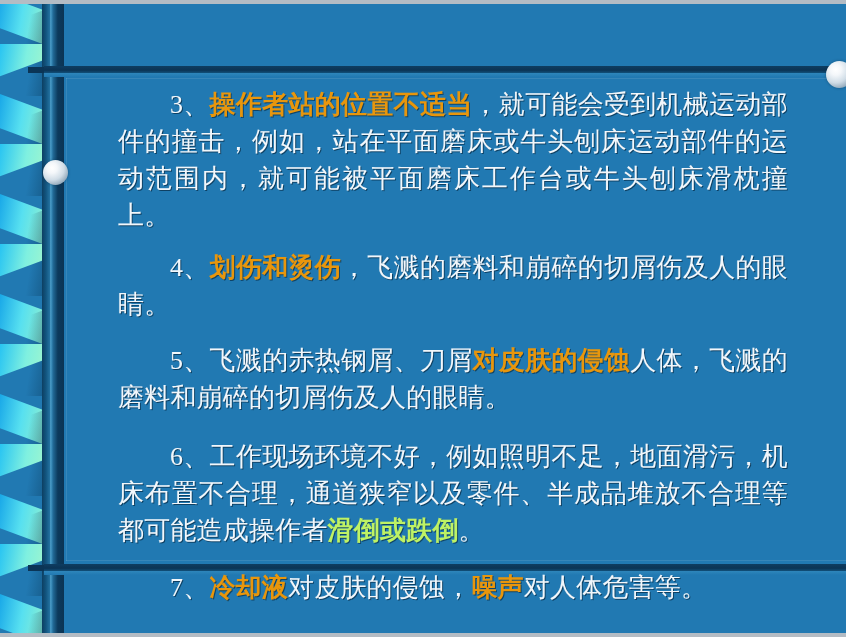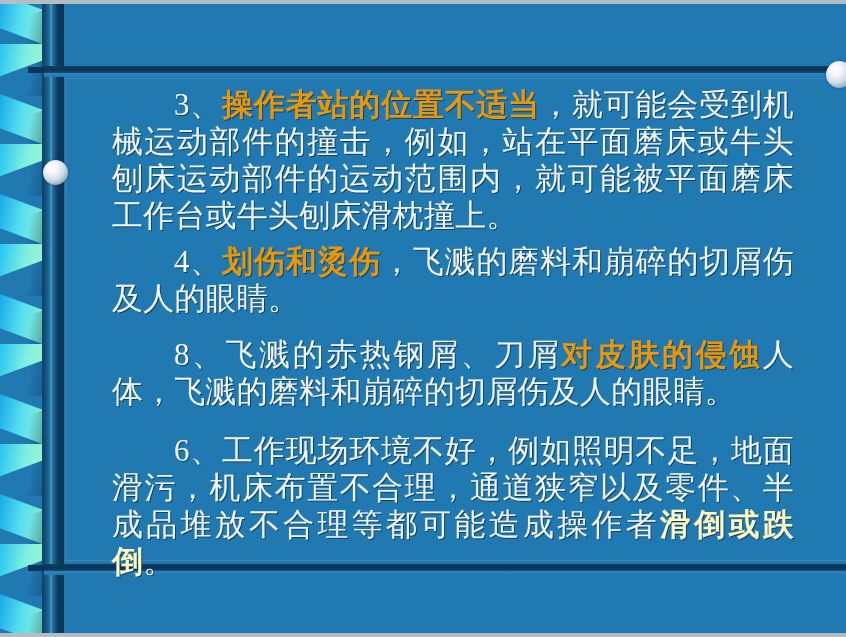--- a/index.html
+++ b/index.html
@@ -172,46 +172,46 @@
     left: 67px;
     top: 80px;
     width: 770px;
     height: 478px;
     z-index: 22;
     padding: 0;
     box-sizing: border-box;
   }
   .para {
     color: #f2f7fb;
-    font-size: 31px;
+    font-size: 26px;
     line-height: 37px;
     letter-spacing: 0.2px;
     text-align: justify;
     text-justify: inter-ideograph;
-    margin: 9px;
+    margin: 15px;
     padding: 0 34px 0 36px;
     text-indent: 2em;
     text-shadow:
       1px 1px 0 rgba(8,45,72,0.75),
       -0.5px -0.5px 0 rgba(255,255,255,0.12);
   }
   #para-3 { margin-top: 6px; }
   #para-4 { margin-top: 8px; }
   #para-5 { margin-top: 19px; }
   #para-6 { margin-top: 22px; }
   #para-7 { margin-top: 20px; }
 
   .hl-orange {
     color: #e8960c;
     font-weight: bold;
     font-family: "DejaVu Sans", "Liberation Sans", sans-serif;
     text-shadow: 1px 1px 0 rgba(8,45,72,0.7);
   }
   .hl-gold {
-    color: #fef9c3;
+    color: #bef264;
     font-weight: bold;
     font-family: "DejaVu Sans", "Liberation Sans", sans-serif;
     text-shadow: 1px 1px 0 rgba(8,45,72,0.7);
   }
   .num {
     font-family: "Liberation Serif", "DejaVu Serif", serif;
   }
 </style>
 </head>
 <body>
@@ -292,18 +292,19 @@
     <div class="dk"></div>
     <div class="lt"></div>
   </div>
 
   <div class="sphere" id="sphere-left"></div>
   <div class="sphere" id="sphere-right"></div>
 
   <div class="content" id="content">
       <p class="para" id="para-3"><span class="num">3、</span><span class="hl-orange">操作者站的位置不适当</span><span class="num">，就可能会受到机械运动部件的撞击，例如，站在平面磨床或牛头刨床运动部件的运动范围内，就可能被平面磨床工作台或牛头刨床滑枕撞上。</span></p>
       <p class="para" id="para-4"><span class="num">4、</span><span class="hl-orange">划伤和烫伤</span><span class="num">，飞溅的磨料和崩碎的切屑伤及人的眼睛。</span></p>
-      <p class="para" id="para-5"><span class="num">8、飞溅的赤热钢屑、刀屑</span><span class="hl-orange">对皮肤的侵蚀</span><span class="num">人体，飞溅的磨料和崩碎的切屑伤及人的眼睛。</span></p>
+      <p class="para" id="para-5"><span class="num">5、飞溅的赤热钢屑、刀屑</span><span class="hl-orange">对皮肤的侵蚀</span><span class="num">人体，飞溅的磨料和崩碎的切屑伤及人的眼睛。</span></p>
       <p class="para" id="para-6"><span class="num">6、工作现场环境不好，例如照明不足，地面滑污，机床布置不合理，通道狭窄以及零件、半成品堆放不合理等都可能造成操作者</span><span class="hl-gold">滑倒或跌倒</span><span class="num">。</span></p>
+      <p class="para" id="para-7"><span class="num">7、</span><span class="hl-orange">冷却液</span><span class="num">对皮肤的侵蚀，</span><span class="hl-orange">噪声</span><span class="num">对人体危害等。</span></p>
     </div>
 
   <div class="edge-strip bottom"></div>
 </div>
 
 </body></html>

